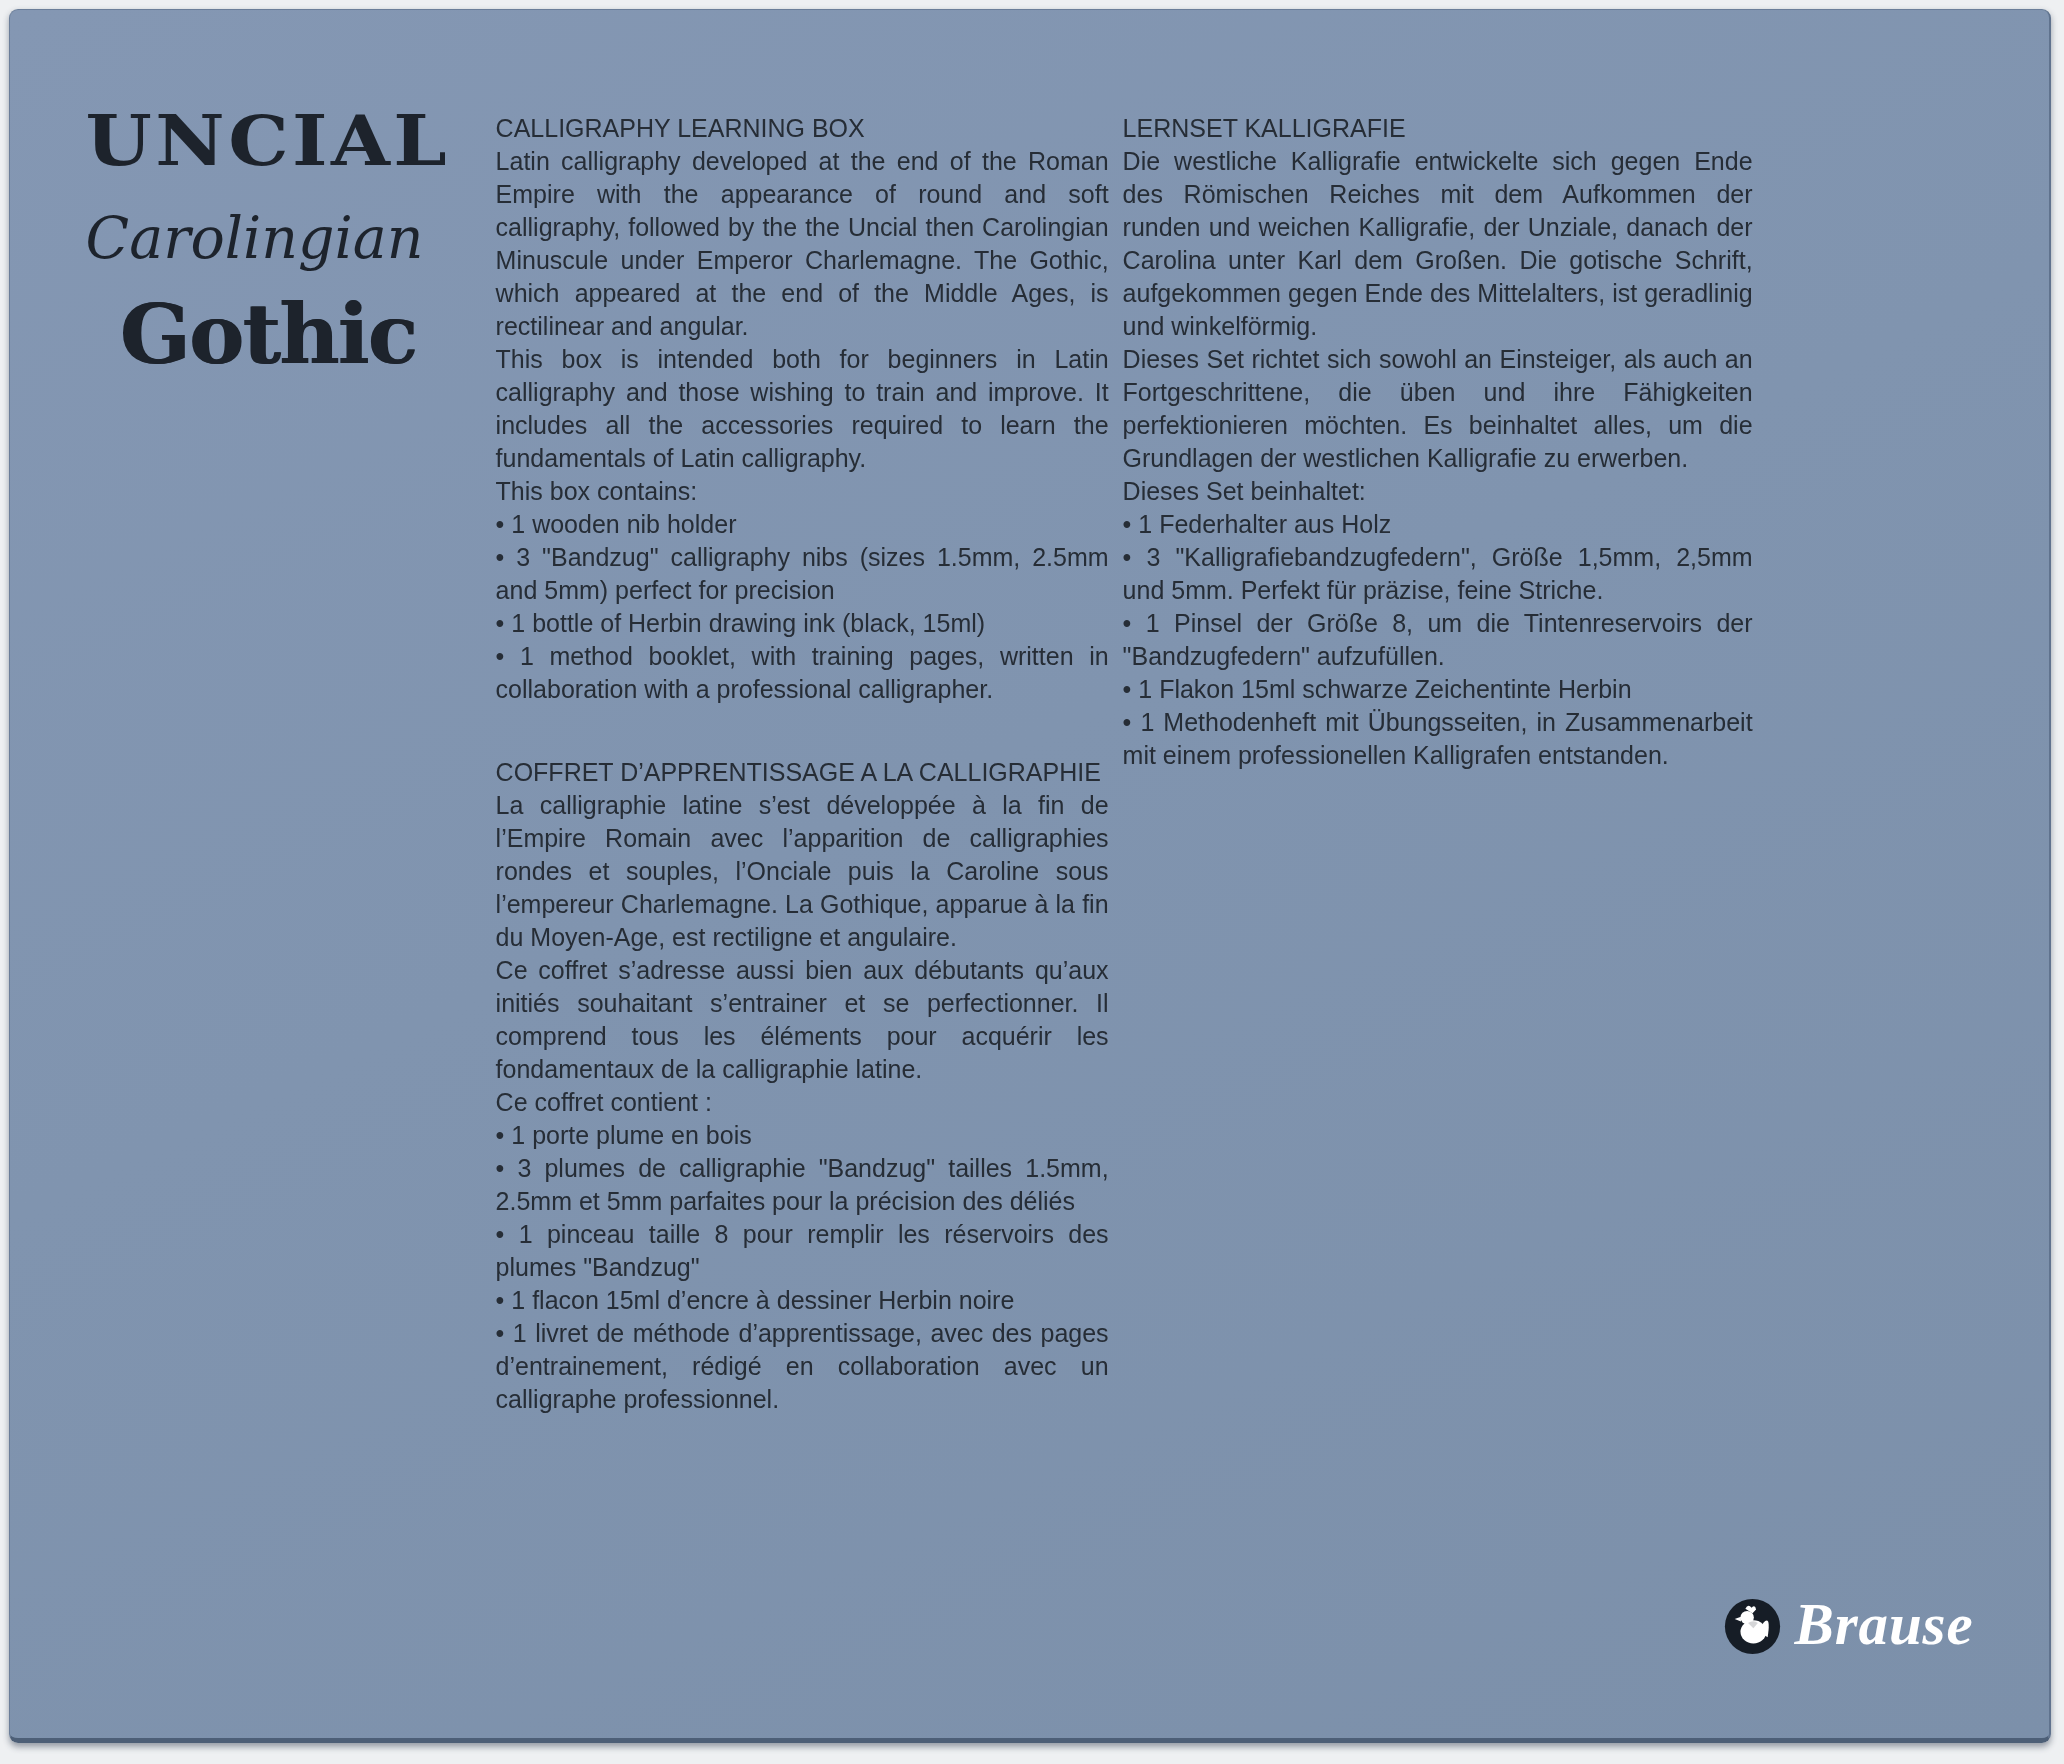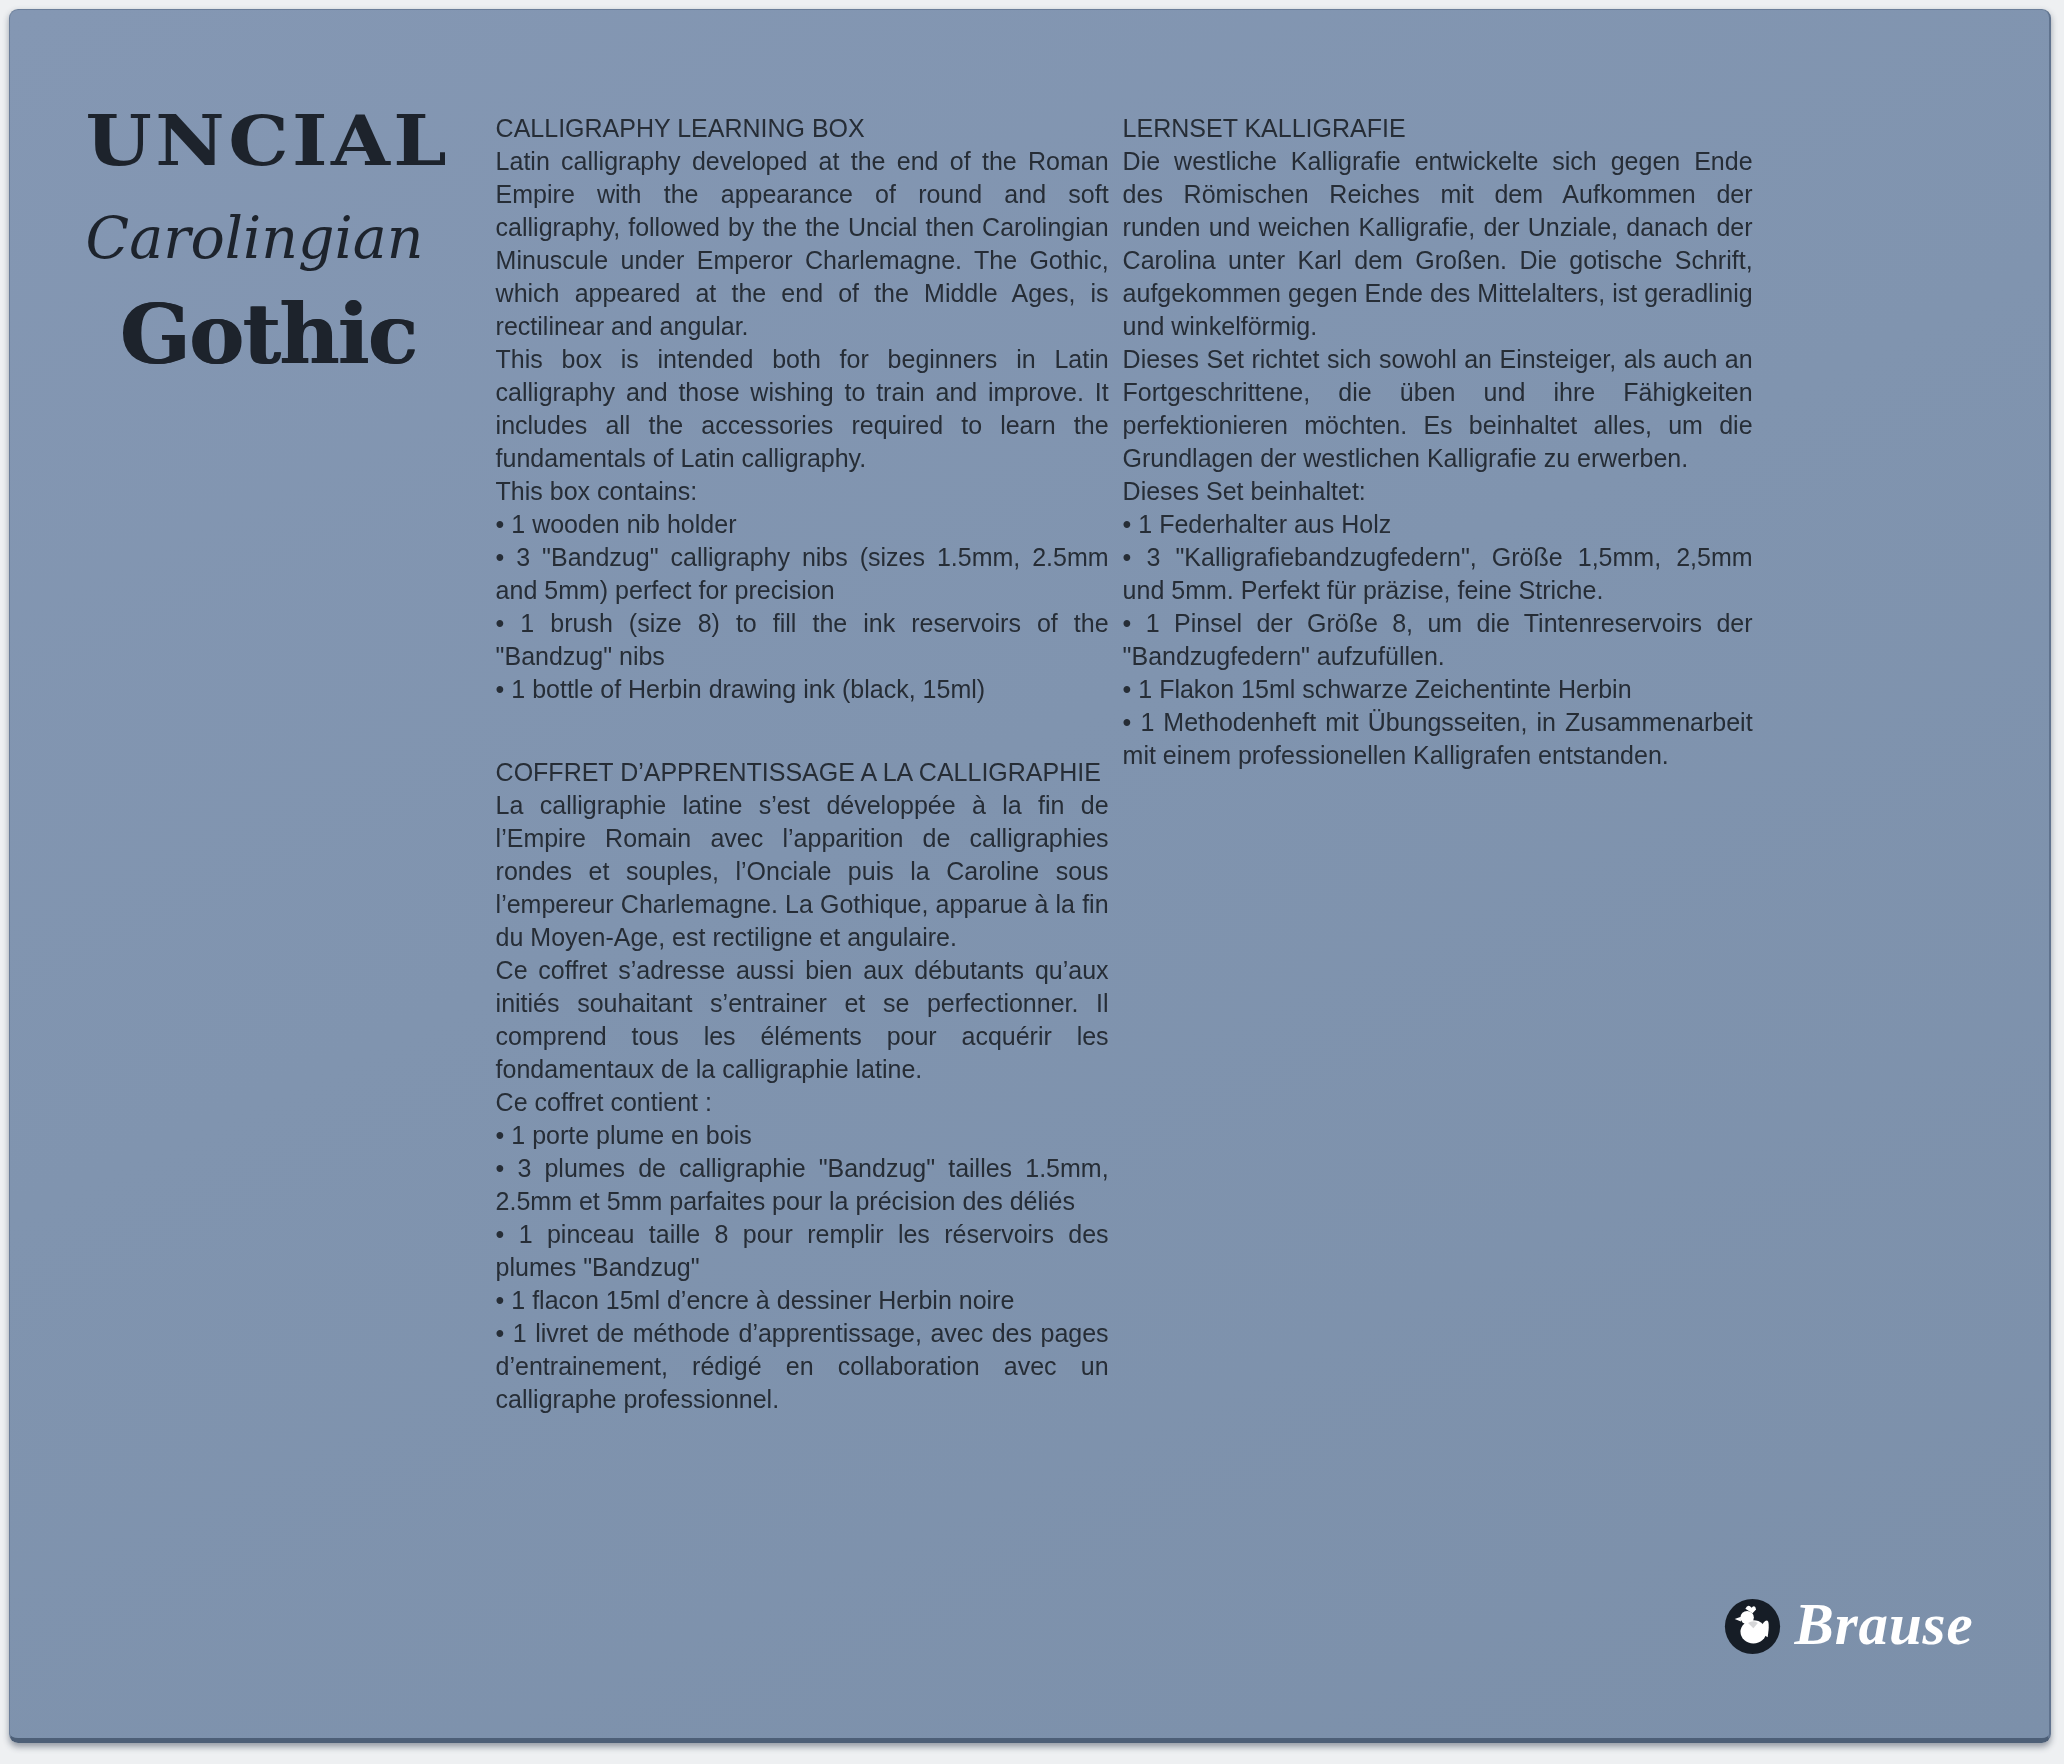--- a/index.html
+++ b/index.html
@@ -87,22 +87,22 @@
 
     <div class="col col-enfr">
       <div>
         <div class="heading">CALLIGRAPHY LEARNING BOX</div>
         <p class="para">Latin calligraphy developed at the end of the Roman Empire with the appearance of round and soft calligraphy, followed by the the Uncial then Carolingian Minuscule under Emperor Charlemagne. The Gothic, which appeared at the end of the Middle Ages, is rectilinear and angular.</p>
         <p class="para">This box is intended both for beginners in Latin calligraphy and those wishing to train and improve. It includes all the accessories required to learn the fundamentals of Latin calligraphy.</p>
         <div>This box contains:</div>
         <ul class="list">
           <li>• 1 wooden nib holder</li>
           <li>• 3 "Bandzug" calligraphy nibs (sizes 1.5mm, 2.5mm and 5mm) perfect for precision</li>
-          <li>• 1 brush (size 8) to fill the ink reservoirs of the "Bandzug" nibs</li>
           <li>• 1 bottle of Herbin drawing ink (black, 15ml)</li>
+          <li>• 1 method booklet, with training pages, written in collaboration with a professional calligrapher.</li>
         </ul>
       </div>
 
       <div class="section-gap"></div>
 
       <div>
         <div class="heading">COFFRET D’APPRENTISSAGE A LA CALLIGRAPHIE</div>
         <p class="para">La calligraphie latine s’est développée à la fin de l’Empire Romain avec l’apparition de calligraphies rondes et souples, l’Onciale puis la Caroline sous l’empereur Charlemagne. La Gothique, apparue à la fin du Moyen-Age, est rectiligne et angulaire.</p>
         <p class="para">Ce coffret s’adresse aussi bien aux débutants qu’aux initiés souhaitant s’entrainer et se perfectionner. Il comprend tous les éléments pour acquérir les fondamentaux de la calligraphie latine.</p>
         <div>Ce coffret contient :</div>

